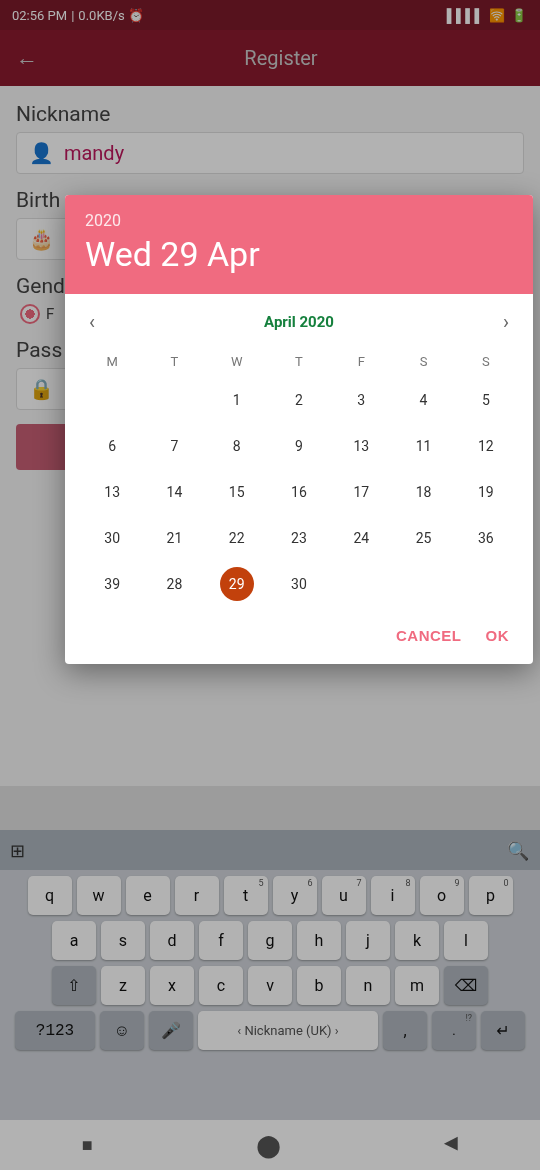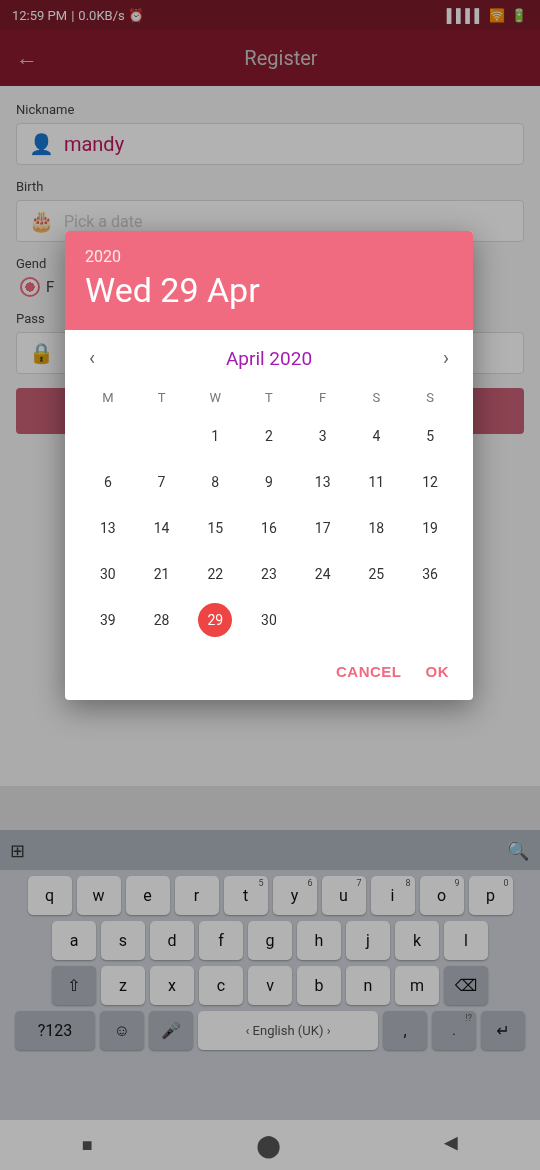--- a/index.html
+++ b/index.html
@@ -41,21 +41,21 @@
       font-size: 20px;
       color: #ccc;
     }
     .back-btn {
       color: #ccc;
       font-size: 22px;
       cursor: pointer;
     }
 
     .form-label {
-      font-size: 13px;
+      font-size: 21px;
       color: #444;
       margin-bottom: 6px;
     }
     .form-row {
       display: flex;
       align-items: center;
       gap: 10px;
       background: white;
       border: 1px solid #ddd;
       border-radius: 4px;
@@ -72,27 +72,26 @@
       top: 0; left: 0; right: 0; bottom: 0;
       background: rgba(0,0,0,0.3);
       z-index: 10;
     }
 
     
     .dialog {
       position: absolute;
       top: 195px;
       left: 65px;
-      width: 408px;
+      width: 468px;
       background: white;
       border-radius: 4px;
       overflow: hidden;
       z-index: 20;
       box-shadow: 0 8px 30px rgba(0,0,0,0.4);
-      margin-top: 36px;
     }
 
     
     .dialog-header {
       background: #f06b80;
       padding: 16px 20px 20px;
     }
     .dialog-year {
       color: rgba(255,255,255,0.85);
       font-size: 16px;
@@ -115,23 +114,23 @@
       justify-content: space-between;
       margin-bottom: 12px;
     }
     .nav-btn {
       font-size: 20px;
       color: #666;
       cursor: pointer;
       padding: 4px 8px;
     }
     .calendar-month-label {
-      font-size: 19px;
-      font-weight: 400;
-      color: #a21caf;
+      font-size: 15px;
+      font-weight: 700;
+      color: #15803d;
     }
     .calendar-grid {
       width: 100%;
       border-collapse: collapse;
     }
     .calendar-grid th {
       font-size: 13px;
       font-weight: 400;
       color: #777;
       text-align: center;
@@ -141,21 +140,21 @@
     .calendar-grid td {
       text-align: center;
       padding: 6px 0;
       font-size: 14px;
       color: #333;
       cursor: pointer;
       position: relative;
     }
     .calendar-grid td.empty { color: transparent; }
     .calendar-grid td.selected .day-num {
-      background: #ef4444;
+      background: #c2410c;
       color: white;
       border-radius: 50%;
       width: 34px;
       height: 34px;
       display: flex;
       align-items: center;
       justify-content: center;
       margin: 0 auto;
     }
     .calendar-grid td .day-num {
@@ -224,21 +223,21 @@
       min-width: 44px;
       display: flex;
       align-items: center;
       justify-content: center;
       position: relative;
     }
     .kb-key.dark {
       background: #b0b7bf;
       color: #111;
     }
-    .kb-key.wide { min-width: 80px; }
+    .kb-key.wide { min-width: 80px; font-family: Liberation Mono, monospace; }
     .kb-key.spacebar { min-width: 180px; font-size: 13px; color: #555; }
     .kb-key .sub {
       position: absolute;
       top: 2px;
       right: 4px;
       font-size: 9px;
       color: #555;
     }
 
     
@@ -289,21 +288,21 @@
       cursor: pointer;
     }
   </style>
 </head>
 <body>
 
 <div style="position:relative; width:540px; height:1170px; overflow:hidden;">
 
   <div class="status-bar">
     <div class="status-left">
-      <span>12:59 PM</span>
+      <span>02:56 PM</span>
       <span> | </span>
       <span>0.0KB/s</span>
       <span>⏰</span>
     </div>
     <div class="status-right">
       <span>▌▌▌▌</span>
       <span>🛜</span>
       <span>🔋</span>
     </div>
   </div>
@@ -534,21 +533,21 @@
           <div class="kb-key">v</div>
           <div class="kb-key">b</div>
           <div class="kb-key">n</div>
           <div class="kb-key">m</div>
           <div class="kb-key dark">⌫</div>
         </div>
       <div class="kb-row">
         <div class="kb-key dark wide">?123</div>
         <div class="kb-key dark">☺</div>
         <div class="kb-key dark">🎤</div>
-        <div class="kb-key spacebar">‹ English (UK) ›</div>
+        <div class="kb-key spacebar">‹ Nickname (UK) ›</div>
         <div class="kb-key dark">,</div>
         <div class="kb-key dark" style="font-size:13px;">.<span class="sub">!?</span></div>
         <div class="kb-key dark">↵</div>
       </div>
     </div>
   </div>
 
   <div class="nav-bar">
     <span style="font-size:18px; color:#555;">■</span>
     <span style="font-size:22px; color:#555;">⬤</span>

